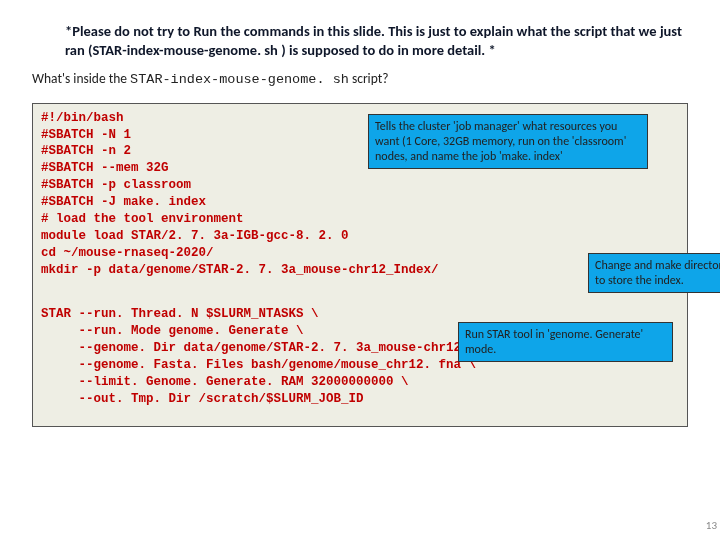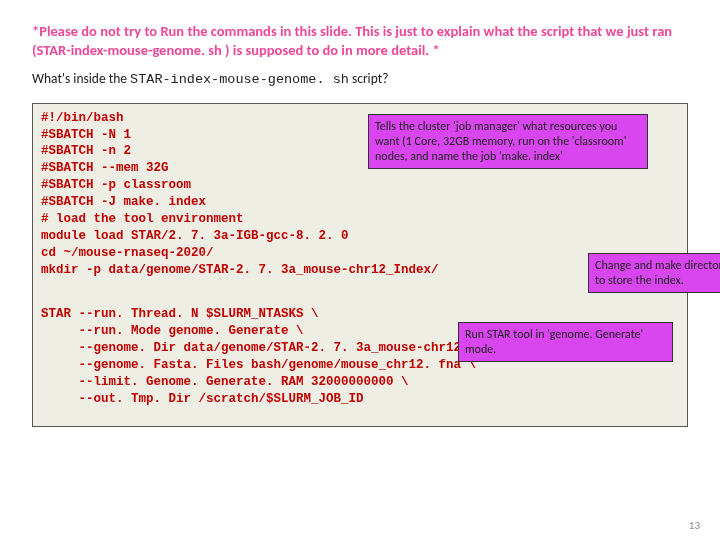--- a/index.html
+++ b/index.html
@@ -12,25 +12,26 @@
     position: relative;
   }
   .slide {
     position: relative;
     width: 720px;
     height: 540px;
     box-sizing: border-box;
     padding: 22px 32px 0 32px;
   }
   .warning {
-    color: #ec4899;
+    color: #0f172a;
     font-weight: bold;
     font-size: 14.5px;
     line-height: 1.3;
     margin-bottom: 10px;
+    margin-left: 33px;
   }
   .question {
     font-size: 13.5px;
     color: #222;
     margin: 6px 0 16px 0;
   }
   .mono {
     font-family: "Courier New", monospace;
   }
   .codebox {
@@ -44,35 +45,35 @@
   .code-line {
     font-family: "Courier New", monospace;
     color: #c00000;
     font-weight: bold;
     font-size: 12.5px;
     line-height: 1.35;
     white-space: pre;
   }
   .annot {
     position: absolute;
-    background: #d946ef;
+    background: #0ea5e9;
     border: 1.2px solid #333;
     font-size: 12px;
     color: #222;
     line-height: 1.25;
     padding: 4px 6px;
     box-sizing: border-box;
   }
   .annot1 { left: 335px; top: 10px;  width: 280px; }
   .annot2 { left: 380px; top: 72px;  width: 238px; }
   .annot3 { left: 555px; top: 149px; width: 150px; }
   .annot4 { left: 425px; top: 218px; width: 215px; }
   .pagenum {
     position: absolute;
-    right: 20px;
+    right: 3px;
     bottom: 8px;
     font-size: 11px;
     color: #888;
   }
   .spacer { height: 14px; }
 </style>
 </head>
 <body>
 
 <div class="slide">

